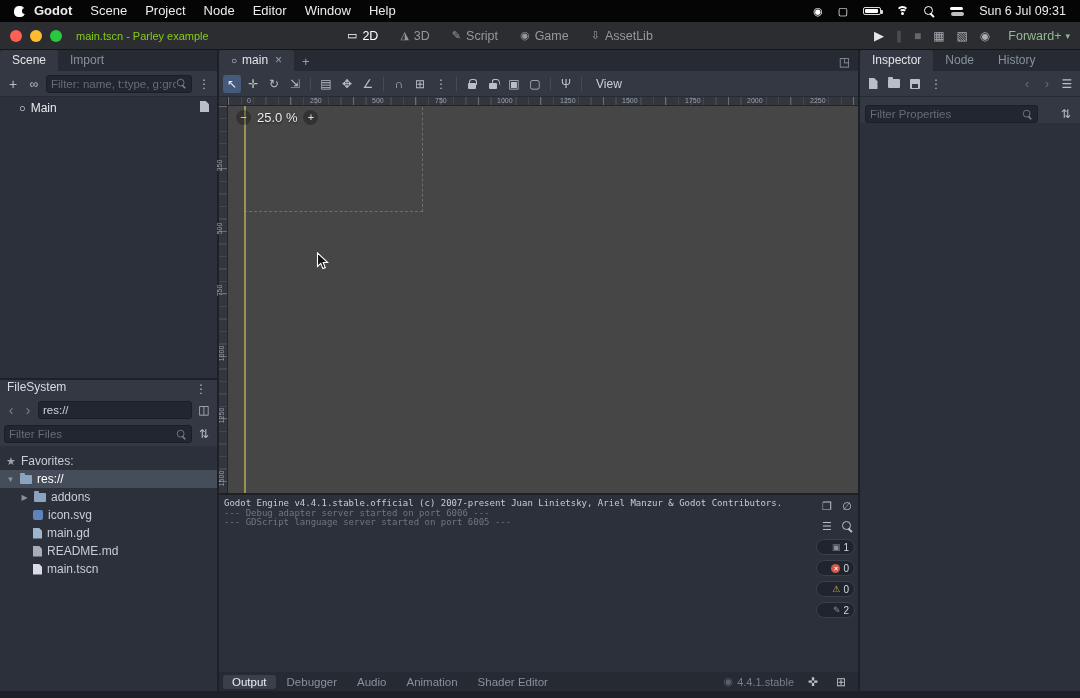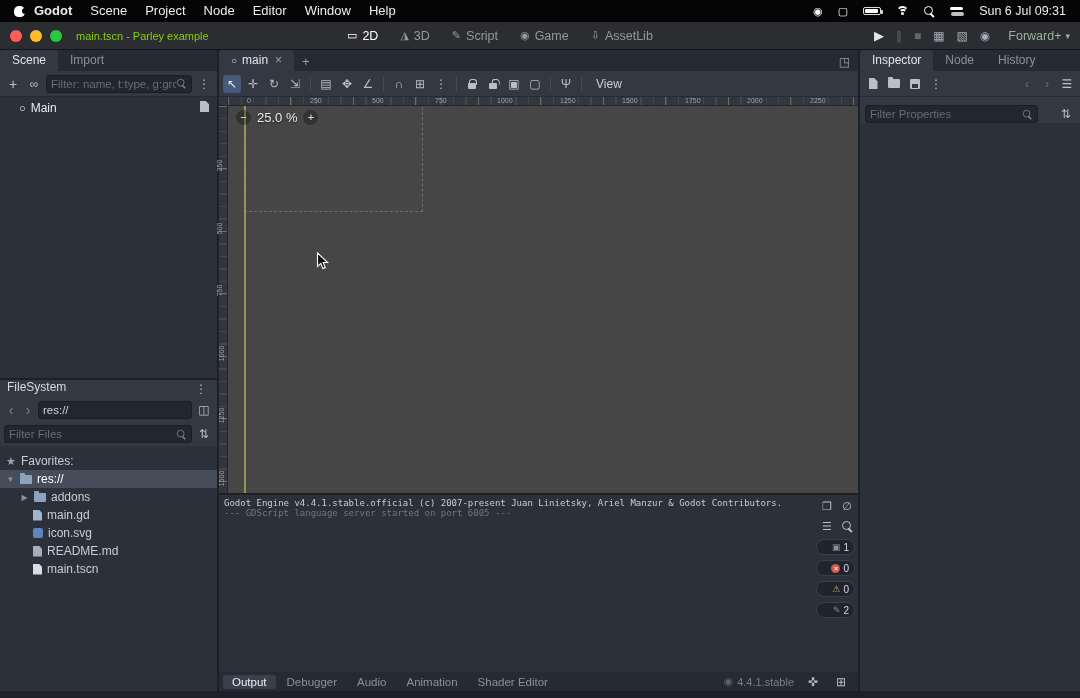--- a/index.html
+++ b/index.html
@@ -282,26 +282,26 @@
             <span class="arrow">▼</span>
             <span class="ic-folder" style="color:#8ba3bf"></span>
             <span style="color:#fff">res://</span>
           </div>
           <div class="trow" style="padding-left:20px">
             <span class="arrow">▶</span>
             <span class="ic-folder" style="color:#8ba3bf"></span>
             <span>addons</span>
           </div>
           <div class="trow" style="padding-left:33px">
+            <span class="ic-imgfile"></span>
+            <span>icon.svg</span>
+          </div>
+          <div class="trow" style="padding-left:33px">
             <span class="ic-file" style="color:#9fb4cd"></span>
             <span>main.gd</span>
-          </div>
-          <div class="trow" style="padding-left:33px">
-            <span class="ic-imgfile"></span>
-            <span>icon.svg</span>
           </div>
           <div class="trow" style="padding-left:33px">
             <span class="ic-file" style="color:#a7adb8"></span>
             <span>README.md</span>
           </div>
           <div class="trow" style="padding-left:33px">
             <span class="ic-file" style="color:#d9dde3"></span>
             <span>main.tscn</span>
           </div>
         </div>
@@ -386,20 +386,21 @@
                 </svg>
             </span>
           </div>
         </div>
       </div>
 
       <div id="output">
         <div class="out-left">
           <div class="log">
             <div>Godot Engine v4.4.1.stable.official (c) 2007-present Juan Linietsky, Ariel Manzur &amp; Godot Contributors.</div>
+            <div class="muted-line">--- Debug adapter server started on port 6006 ---</div>
             <div class="muted-line">--- GDScript language server started on port 6005 ---</div>
           </div>
         </div>
         <div class="out-right">
           <div class="out-icons">
             <span class="tbtn">❐</span>
             <span class="tbtn">∅</span>
             <span class="tbtn">☰</span>
             <span class="tbtn" style="color:#b9bec7">
                 <span class="ic-mag"></span>

